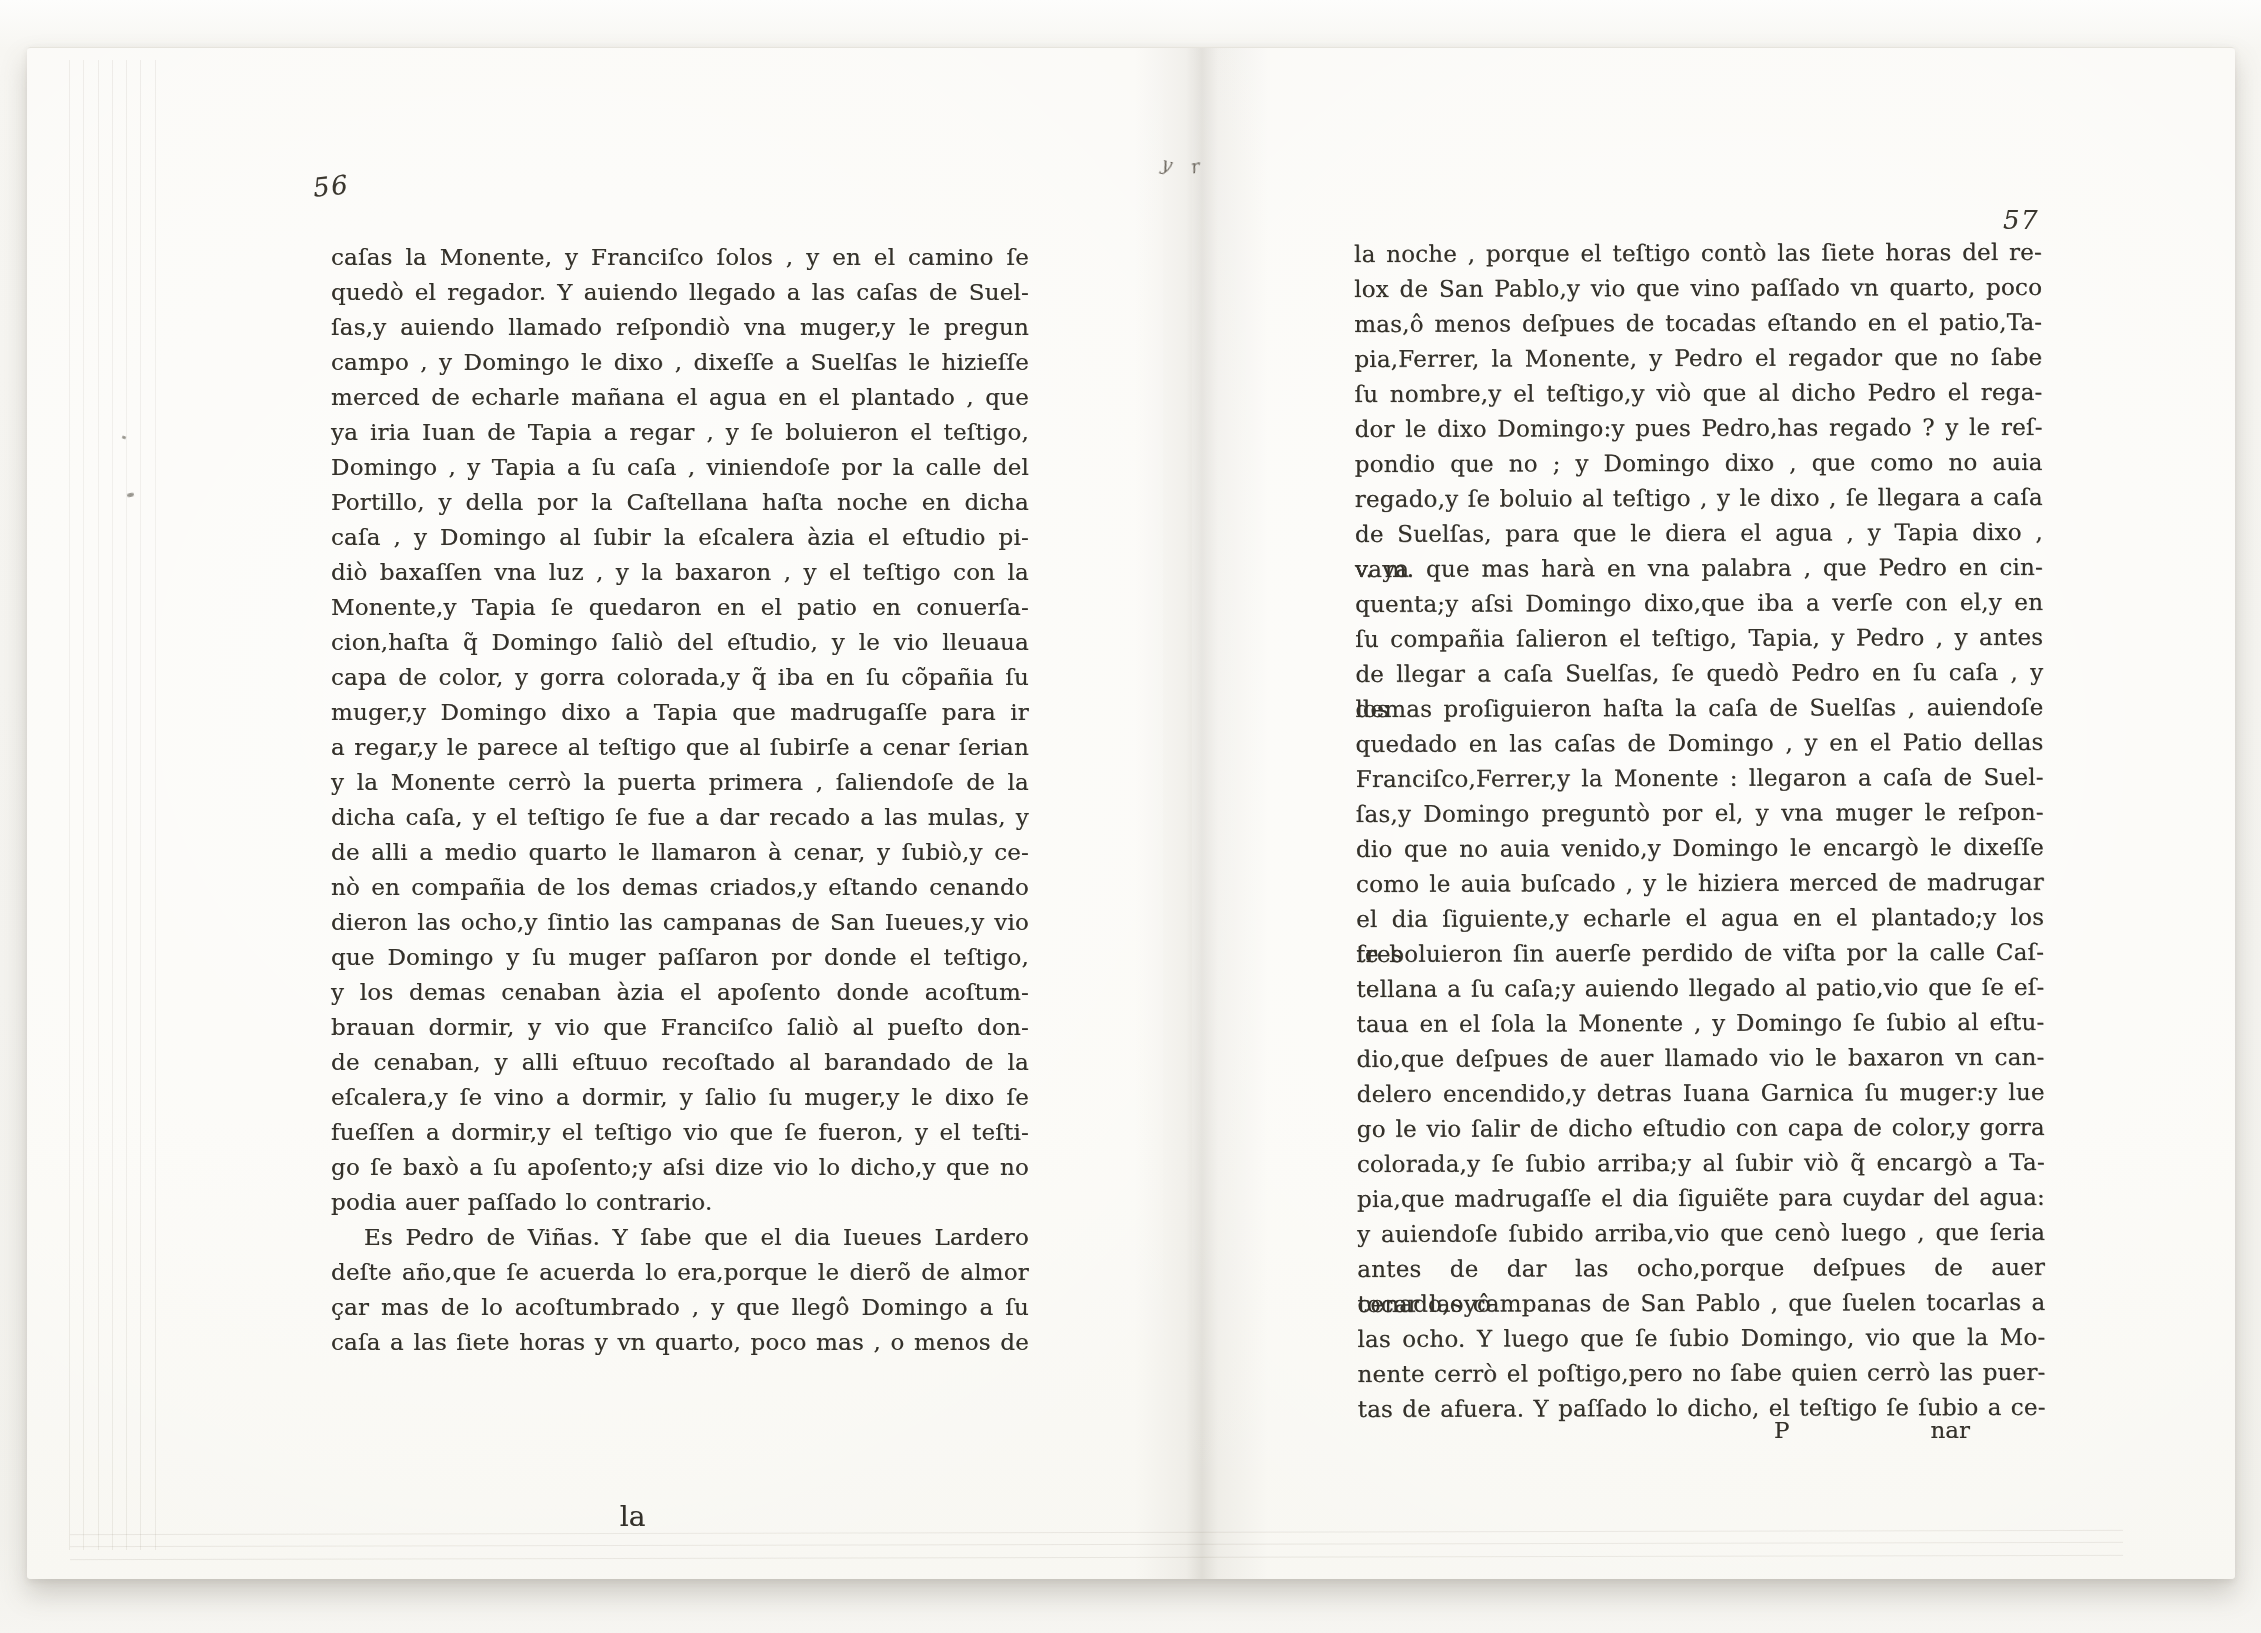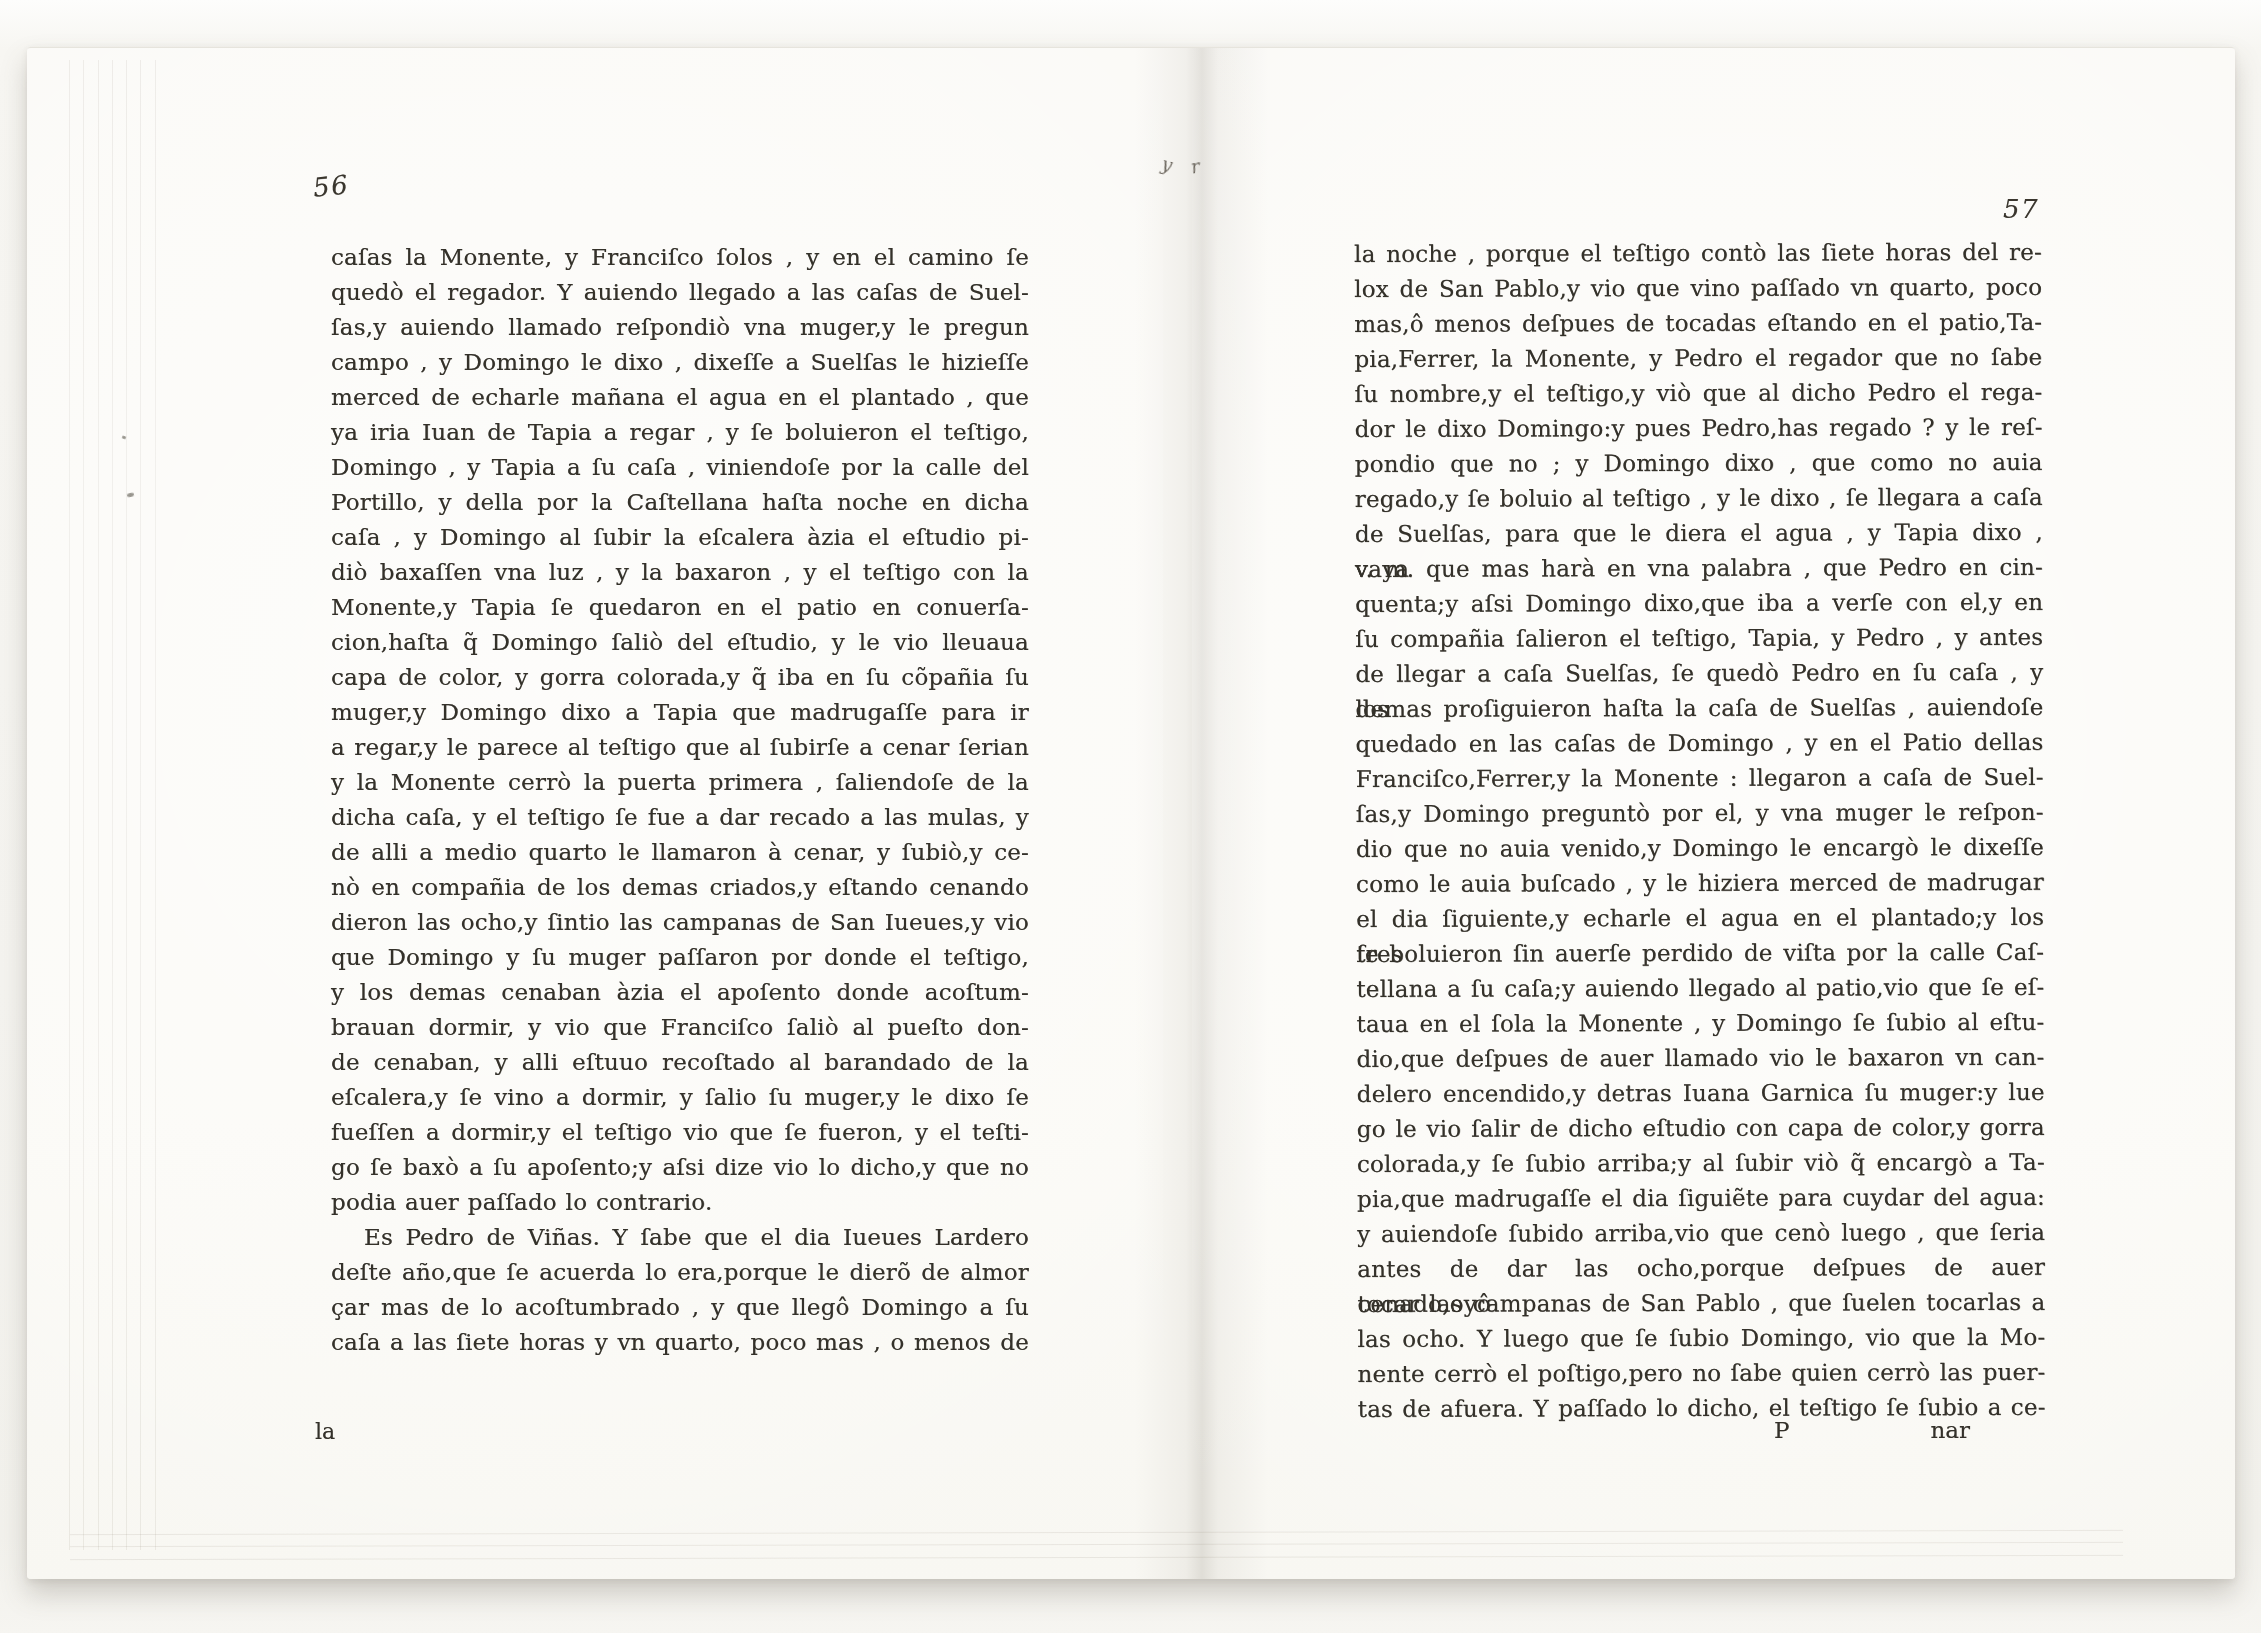--- a/index.html
+++ b/index.html
@@ -63,25 +63,25 @@
   }
   .tline.nojust{text-align:right;text-align-last:left;}
   .tline.indent{text-indent:33px;}
 
   .pagenum{
     position:absolute;font-size:26px;font-style:italic;letter-spacing:1.4px;
     color:#3a362e;
     text-shadow:0.3px 0.3px 0.6px rgba(52,49,42,.45);
   }
   .pn-left{left:286px;top:123px;transform:rotate(-6deg);}
-  .pn-right{left:1976px;top:146px;text-align:center;}
+  .pn-right{left:1976px;top:157px;text-align:center;}
 
   .catchline{
-    position:absolute;left:288px;top:1371px;width:698px;
-    font-size:22px;text-align:left;
+    position:absolute;left:288px;top:1452px;width:698px;
+    font-size:28px;text-align:center;
     text-shadow:0.3px 0.3px 0.5px rgba(52,49,42,.42);
   }
   .catchline .cw{padding-right:63px;}
   .sigline{
     position:absolute;left:1327px;top:1369px;width:688px;height:38px;
     font-size:23px;
     text-shadow:0.3px 0.3px 0.5px rgba(52,49,42,.42);
   }
   .sigline .sig{position:absolute;left:420px;}
   .sigline .cw{position:absolute;right:72px;}

